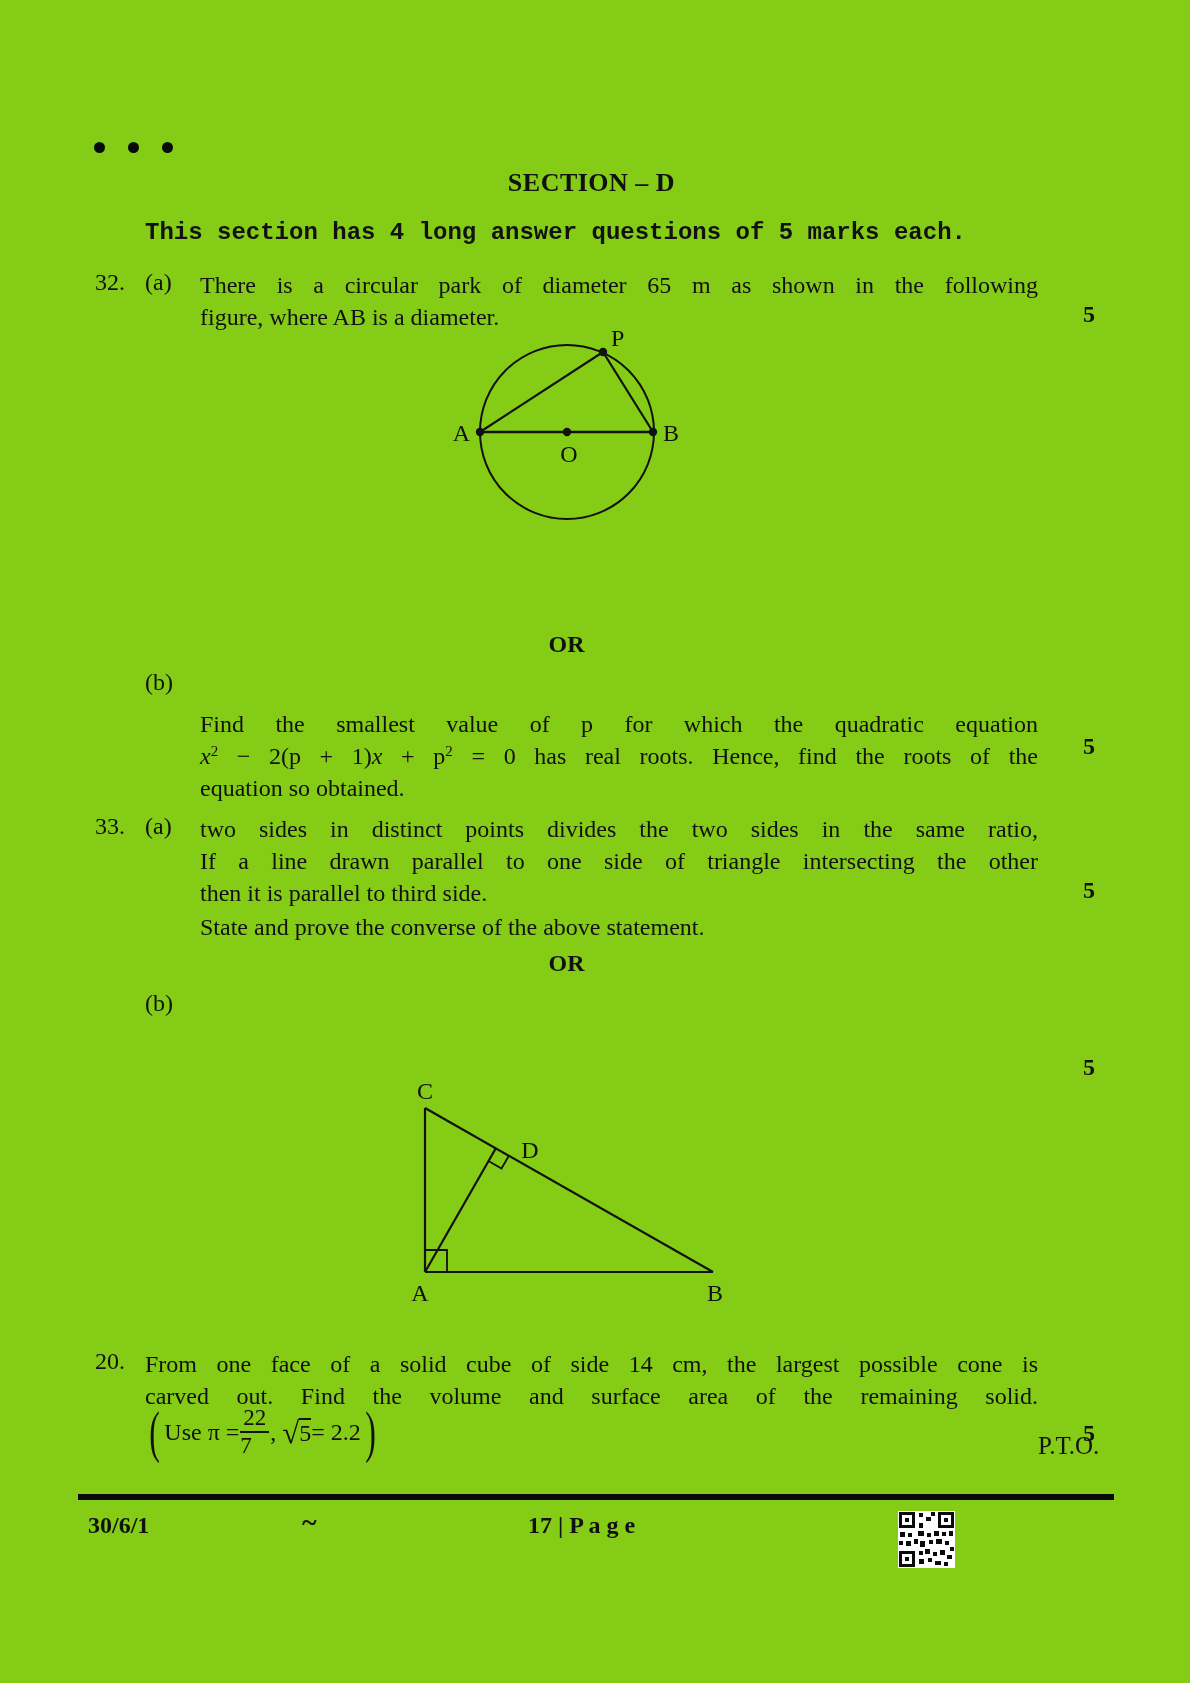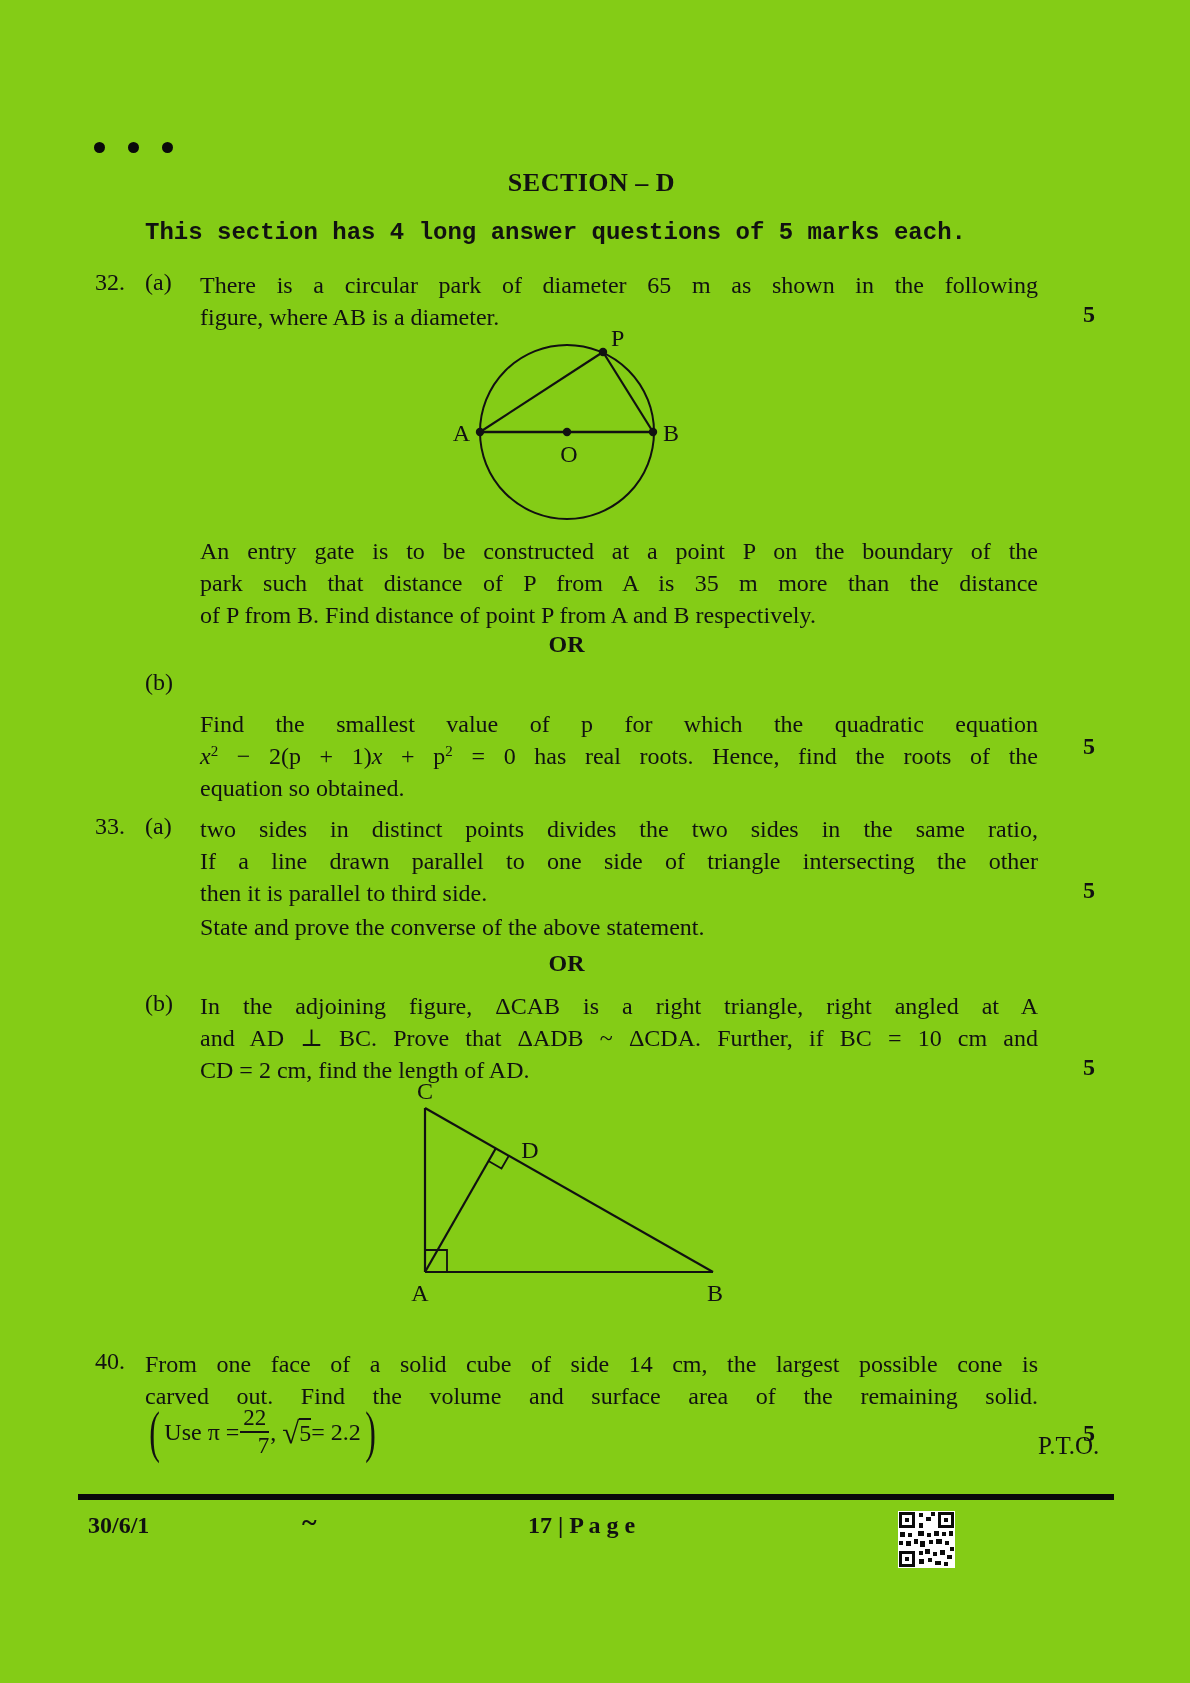--- a/index.html
+++ b/index.html
@@ -22,21 +22,21 @@
   .body div, .body-wide div { height:32px; line-height:32px; white-space:nowrap; }
   .jl { white-space:normal !important; text-align:justify; text-align-last:justify; }
   .orline { position:absolute; left:95px; width:943px; text-align:center;
     font-size:24px; font-weight:bold;font-family:Liberation Serif, serif; }
   .marks { position:absolute; left:1083px; font-size:24px; font-weight:bold; }
   sup.msup { font-size:15px; vertical-align:8px; line-height:0; }
   .mathline i { font-style:italic; }
   .q34math { position:absolute; left:145px; top:1402px; display:flex; align-items:center;
     font-size:24px; height:60px; }
   .bigp { font-size:58px; font-weight:400; line-height:56px; transform:scaleX(.55); }
-  .frac { display:inline-flex; flex-direction:column; align-items:flex-end; line-height:1.15;
+  .frac { display:inline-flex; flex-direction:column; align-items:flex-start; line-height:1.15;
     margin:0 1px; font-size:23px; }
   .fnum { border-bottom:2px solid #111; padding:0 3px; }
   .mroot { font-size:31px; margin-left:6px; line-height:1; }
   .mrad { border-top:2.5px solid #111; }
   .rule { position:absolute; left:78px; top:1494px; width:1036px; height:6px; background:#0a0a0a; }
   .f-code { position:absolute; left:88px; top:1512px; font-size:24px; font-weight:bold; }
   .f-tilde { position:absolute; left:302px; top:1506px; font-size:28px; font-weight:bold; }
   .f-page { position:absolute; left:528px; top:1512px; font-size:24px; font-weight:bold; }
   .f-pto { position:absolute; left:1038px; top:1432px; font-size:25px; font-weight:normal; }
   svg text { font-family:"Liberation Serif","DejaVu Serif",serif; fill:#111; font-size:24px; }
@@ -71,25 +71,20 @@
     <circle cx="40" cy="112" r="4.2" fill="#111"></circle>
     <circle cx="213" cy="112" r="4.2" fill="#111"></circle>
     <circle cx="127" cy="112" r="4.2" fill="#111"></circle>
     <circle cx="163" cy="32" r="4.2" fill="#111"></circle>
     <text x="30" y="121" text-anchor="end">A</text>
     <text x="223" y="121" text-anchor="start">B</text>
     <text x="129" y="142" text-anchor="middle">O</text>
     <text x="171" y="26" text-anchor="start">P</text>
   </svg>
 
-  <div class="body" style="top:535px">
-    <div class="jl">An entry gate is to be constructed at a point P on the boundary of the</div>
-    <div class="jl">park such that distance of P from A is 35 m more than the distance</div>
-    <div>of P from B. Find distance of point P from A and B respectively.</div>
-  </div>
 
   <div class="orline abs" style="top:631px">OR</div>
 
   <span class="plabel abs" style="top:669px">(b)</span>
   <div class="body" style="top:708px">
     <div class="jl">Find the smallest value of p for which the quadratic equation</div>
     <div class="jl mathline"><i>x</i><sup class="msup">2</sup><span> − 2(p + 1)</span><i>x</i><span> + p</span><sup class="msup">2</sup><span> = 0 has real roots. Hence, find the roots of the</span></div>
     <div>equation so obtained.</div>
   </div>
   <span class="marks" style="top:733px">5</span>
@@ -102,41 +97,36 @@
     <div>then it is parallel to third side.</div>
   </div>
   <span class="marks" style="top:877px">5</span>
   <div class="body" style="top:911px">
     <div>State and prove the converse of the above statement.</div>
   </div>
 
   <div class="orline abs" style="top:950px">OR</div>
 
   <span class="plabel abs" style="top:990px">(b)</span>
-  <div class="body" style="top:990px">
-    <div class="jl">In the adjoining figure, ΔCAB is a right triangle, right angled at A</div>
-    <div class="jl">and AD ⊥ BC. Prove that ΔADB ~ ΔCDA. Further, if BC = 10 cm and</div>
-    <div>CD = 2 cm, find the length of AD.</div>
-  </div>
   <span class="marks" style="top:1054px">5</span>
 
   <svg class="abs" style="left:330px; top:1078px" width="430" height="235" viewBox="0 0 430 235">
     <line x1="95" y1="30" x2="95" y2="194" stroke="#111" stroke-width="2.2"></line>
     <line x1="95" y1="194" x2="383" y2="194" stroke="#111" stroke-width="2.2"></line>
     <line x1="95" y1="30" x2="383" y2="194" stroke="#111" stroke-width="2.2"></line>
     <line x1="95" y1="194" x2="166" y2="70" stroke="#111" stroke-width="2.2"></line>
     <path d="M95,172 L117,172 L117,194" fill="none" stroke="#111" stroke-width="1.8"></path>
     <path d="M179,77.5 L171.5,90.5 L158.5,83" fill="none" stroke="#111" stroke-width="1.8"></path>
     <text x="95" y="21" text-anchor="middle">C</text>
     <text x="200" y="80" text-anchor="middle">D</text>
     <text x="90" y="223" text-anchor="middle">A</text>
     <text x="385" y="223" text-anchor="middle">B</text>
   </svg>
 
-  <span class="qnum abs" style="top:1348px">40.</span>
+  <span class="qnum abs" style="top:1348px">20.</span>
   <div class="body-wide" style="top:1348px">
     <div class="jl">From one face of a solid cube of side 14 cm, the largest possible cone is</div>
     <div class="jl">carved out. Find the volume and surface area of the remaining solid.</div>
   </div>
   <div class="q34math">
     <span class="bigp">(</span>
     <span>Use π = </span>
     <span class="frac">
       <span class="fnum">22</span>
       <span class="fden">7</span>

